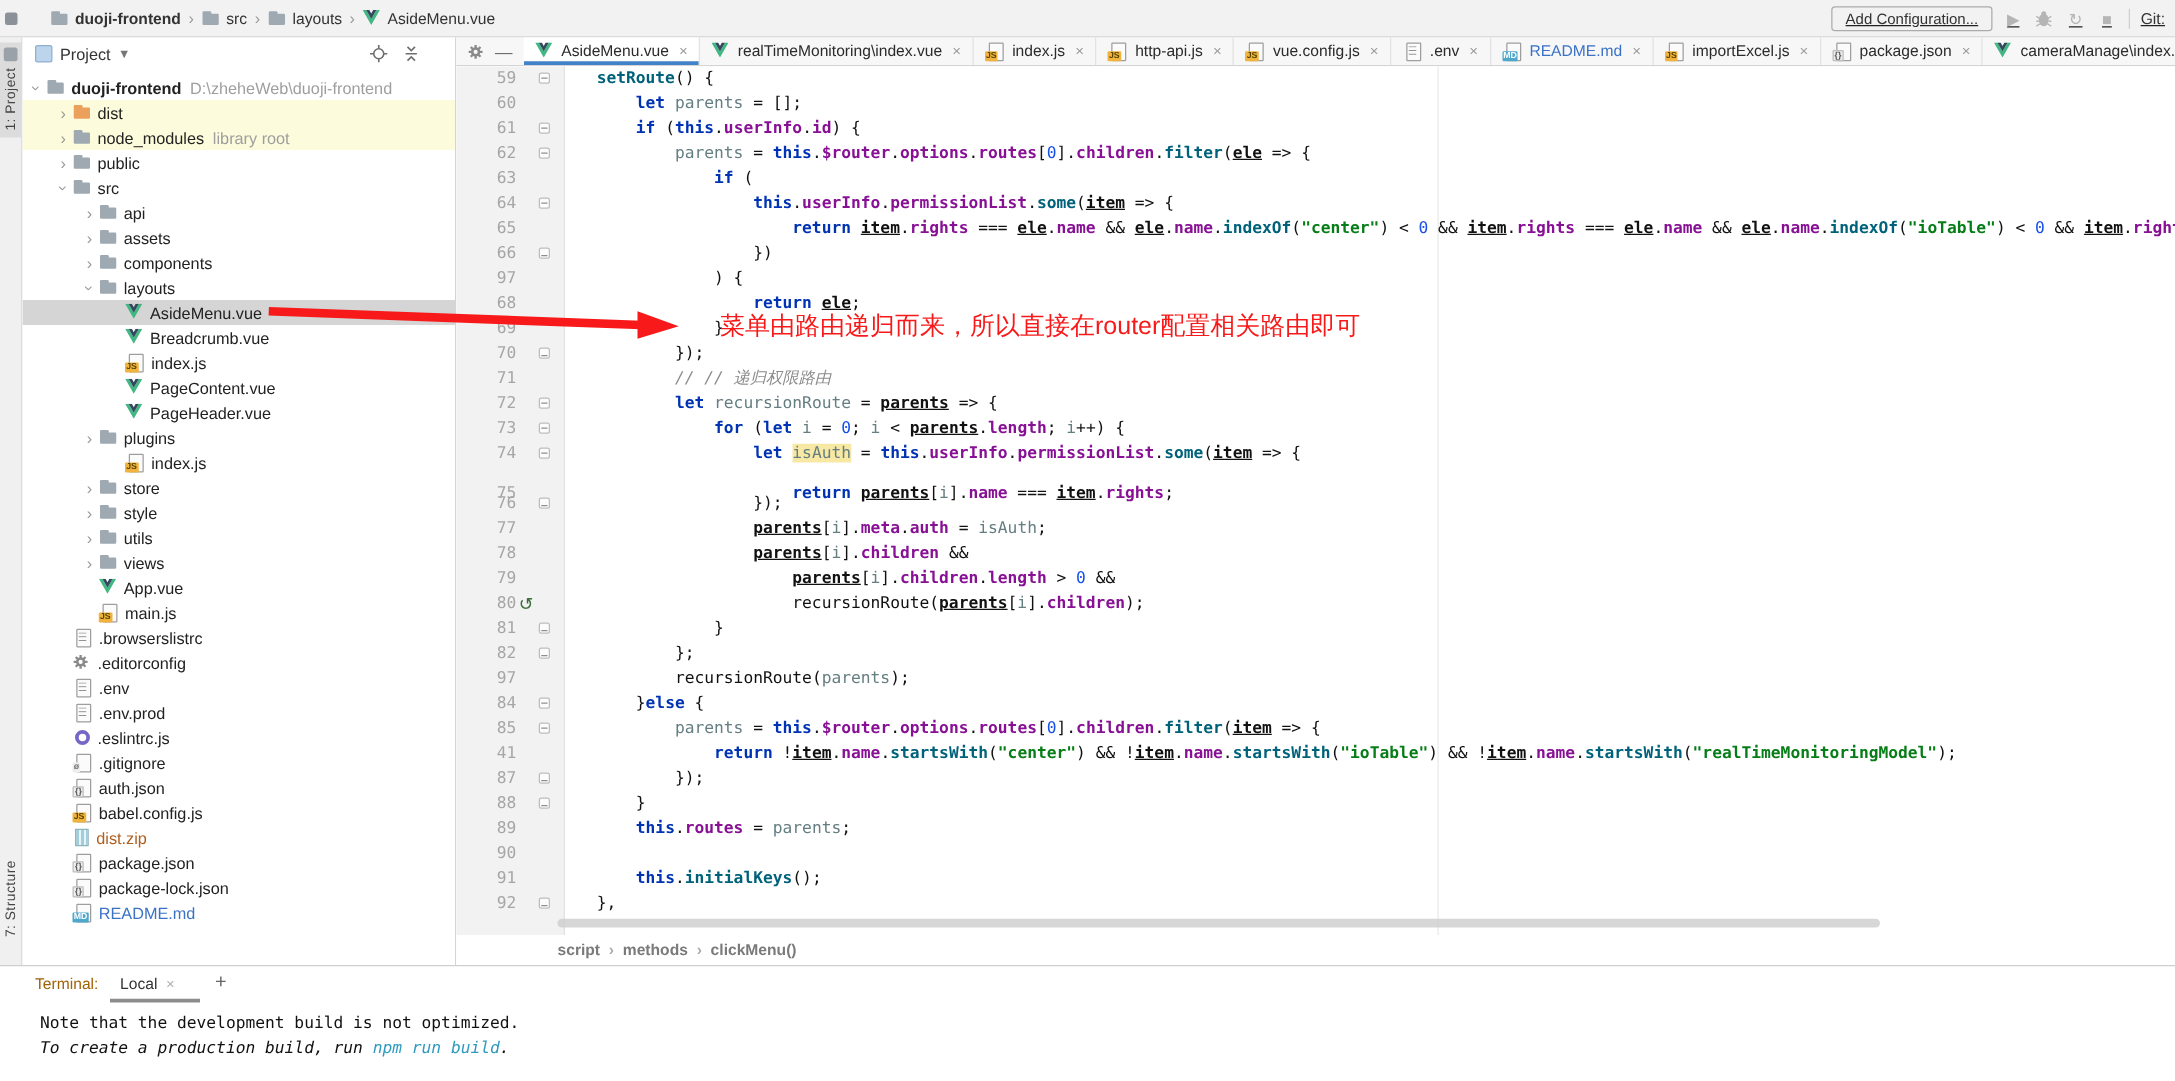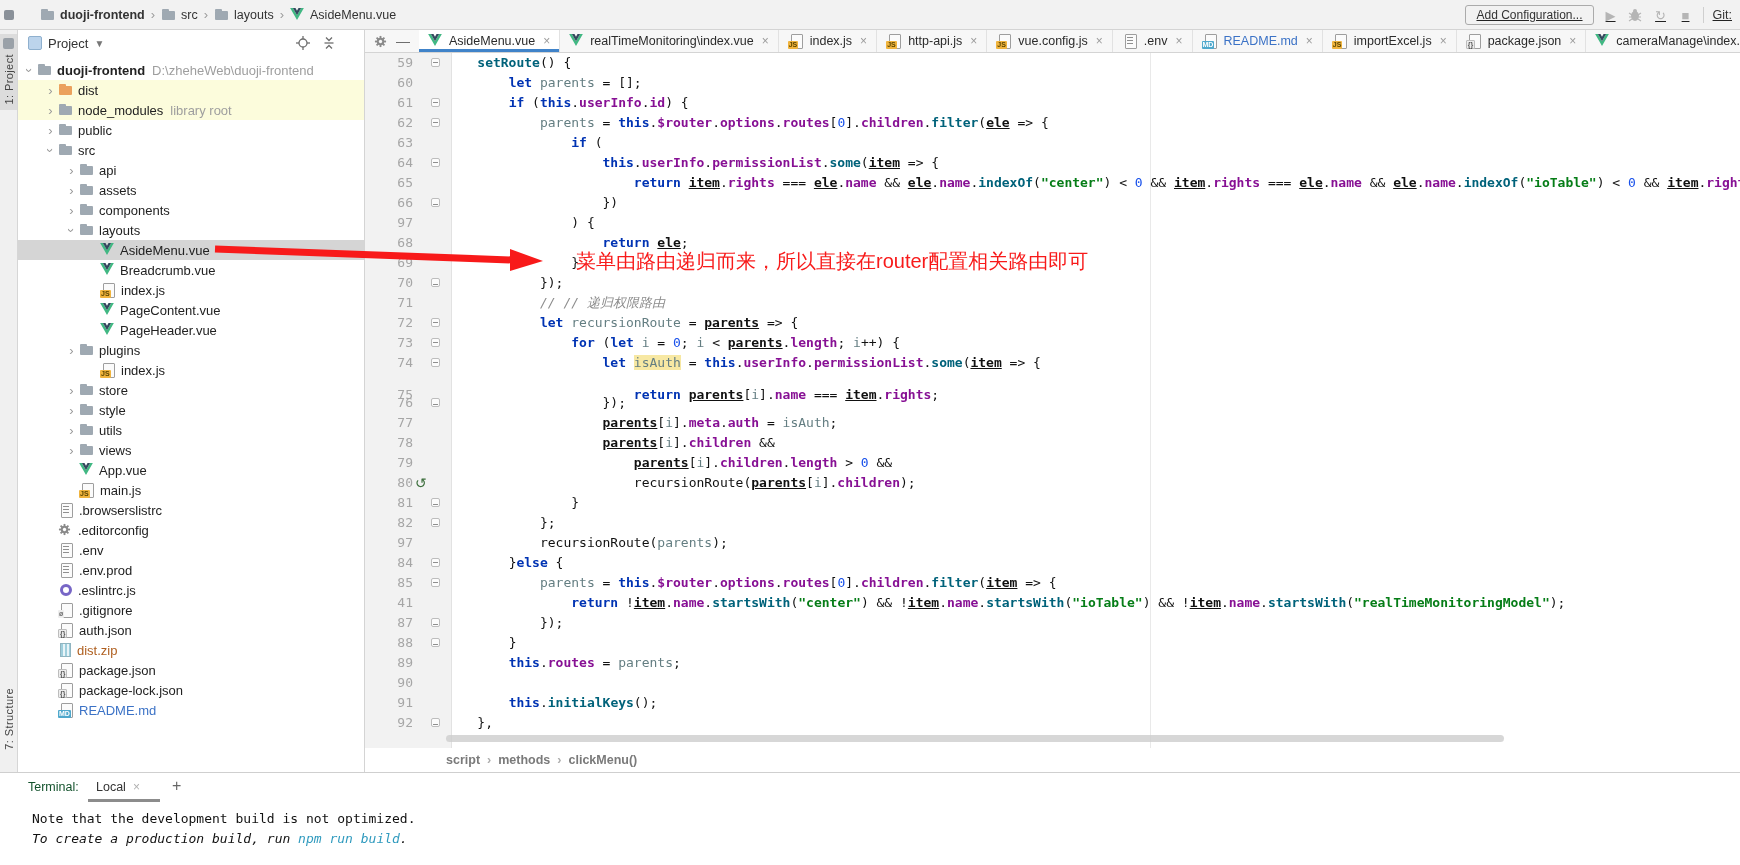--- a/index.html
+++ b/index.html
@@ -102,21 +102,21 @@
   #anno-text{left:576px;top:249px;font-size:20px;line-height:24px;color:#F81A1A;font-family:"Liberation Sans",sans-serif;z-index:30;white-space:nowrap;}
   #anno-arrow{left:213px;top:242px;z-index:30;}
 
   
   #ebc{left:365px;top:748px;width:1375px;height:24px;background:#fff;display:flex;align-items:center;font-weight:bold;}
   #ebc-items{margin-left:81px;display:flex;align-items:center;gap:7px;color:#7A7A7A;font-size:12.5px;}
   .ebsep{color:#ADADAD;}
 
   
   #terminal{left:0;top:772px;width:1740px;height:93px;background:#fff;border-top:1px solid #CFCFCF;box-sizing:border-box;}
-  #term-label{position:absolute;left:28px;top:7px;font-size:12.5px;color:#14532d;}
+  #term-label{position:absolute;left:28px;top:7px;font-size:12.5px;color:#a16207;}
   #term-tab{position:absolute;left:96px;top:7px;font-size:12.5px;color:#333;display:flex;gap:7px;align-items:center;}
   #term-tab .x{color:#B0B0B0;font-size:12px;}
   #term-underline{position:absolute;left:88px;top:26px;width:72px;height:3px;background:#8C8C8C;}
   #term-plus{position:absolute;left:172px;top:4px;font-size:16px;color:#666;}
   .tline{position:absolute;left:32px;font:13px/20px "DejaVu Sans Mono",monospace;color:#111;white-space:pre;}
   .tk-cy{color:#2F9ABE;}
 
   svg{display:block;}
 </style>
 </head>
@@ -500,20 +500,29 @@
         <span class="arr"></span>
         <span class="ic file">
           <span class="fdoc"></span>
           <span class="badge bjson">{}</span>
         </span>
         <span class="tlabel">auth.json</span>
       </div>
       <div class="trow">
         <span class="tind" style="width: 25px;"></span>
         <span class="arr"></span>
+        <span class="ic file">
+          <span class="fdoc"></span>
+          <span class="badge bjs">JS</span>
+        </span>
+        <span class="tlabel">babel.config.js</span>
+      </div>
+      <div class="trow">
+        <span class="tind" style="width: 25px;"></span>
+        <span class="arr"></span>
         <span class="ic zipf"></span>
         <span class="tlabel orange">dist.zip</span>
       </div>
       <div class="trow">
         <span class="tind" style="width: 25px;"></span>
         <span class="arr"></span>
         <span class="ic file">
           <span class="fdoc"></span>
           <span class="badge bjson">{}</span>
         </span>

